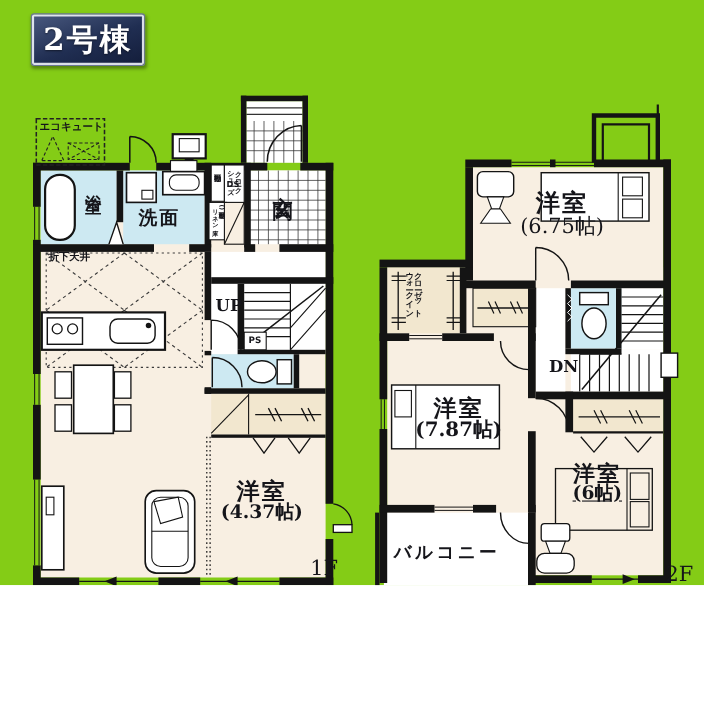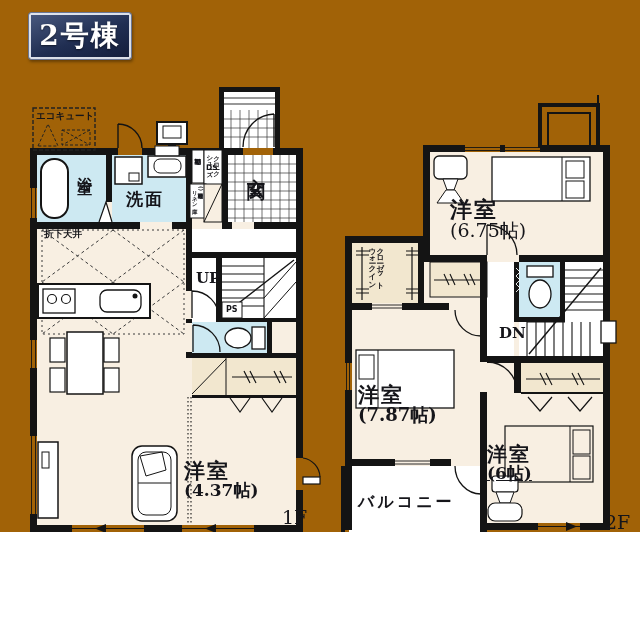--- a/index.html
+++ b/index.html
@@ -1,21 +1,21 @@
 <!DOCTYPE html>
 <html><head>
 <meta charset="utf-8">
 <style>
   html,body{margin:0;padding:0;background:#fff;}
-  #stage{position:relative;width:640px;height:532px;background:#a16207;overflow:hidden;
+  #stage{position:relative;width:640px;height:532px;background:#84cc16;overflow:hidden;
          font-family:"DejaVu Serif","Liberation Serif",serif;}
   #plan-svg{position:absolute;left:0;top:0;}
   .lbl{position:absolute;color:#15151a;line-height:1.05;white-space:nowrap;}
   .v{writing-mode:vertical-rl;text-orientation:mixed;}
-  .ctr{margin-top:24px;}
+  .ctr{text-align:center;}
   .sans{font-family:"DejaVu Sans","Liberation Sans",sans-serif;font-weight:bold;}
   .cols{position:absolute;display:flex;flex-direction:row;align-items:flex-start;}
   .badge{position:absolute;left:28px;top:12px;width:102px;height:46px;
          background:linear-gradient(160deg,#4a5a80 0%,#202e52 55%,#131d3a 100%);
          border:1px solid #6a7694;border-radius:3px;
          box-shadow:inset 0 0 0 2px rgba(240,243,250,.9),1px 2px 3px rgba(0,0,0,.35);
          display:flex;align-items:center;justify-content:center;}
   .badge span{color:#fff;font-size:28px;font-weight:bold;letter-spacing:2px;
               text-shadow:0 1px 2px rgba(0,0,0,.5);}
   .two-line .a{display:block;}

